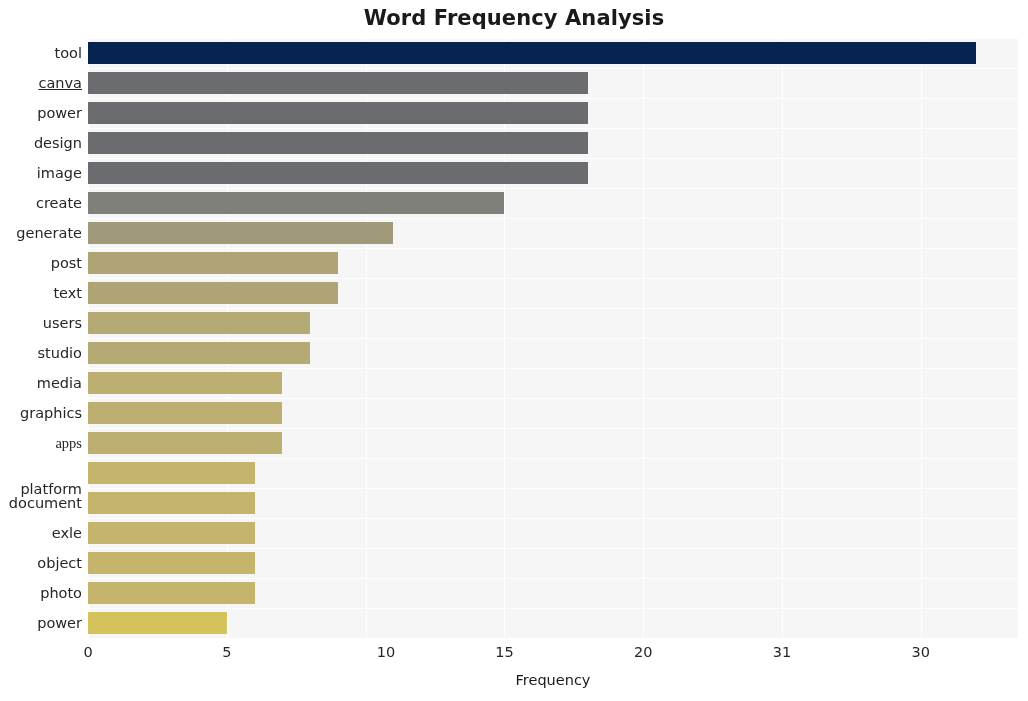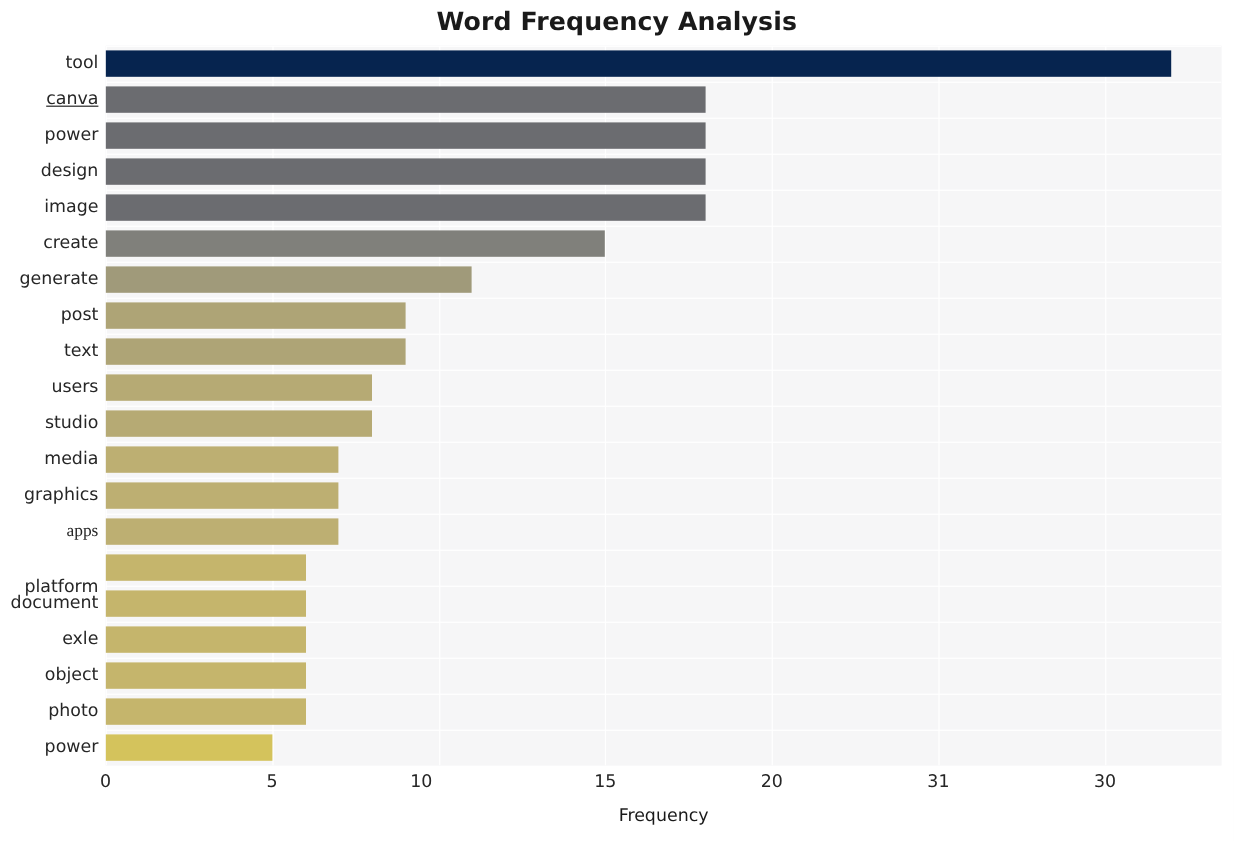--- a/index.html
+++ b/index.html
@@ -175,21 +175,21 @@
       <div class="y-label" style="top: 457px;">document</div>
       <div class="y-label" style="top: 487px;">exle</div>
       <div class="y-label" style="top: 517px;">object</div>
       <div class="y-label" style="top: 547px;">photo</div>
       <div class="y-label" style="top: 577px;">power</div>
     </div>
 
   <div id="x-labels">
       <div class="x-label" style="left: 88px;">0</div>
       <div class="x-label" style="left: 226.806px;">5</div>
-      <div class="x-label" style="left: 351px;">10</div>
+      <div class="x-label" style="left: 386px;">10</div>
       <div class="x-label" style="left: 504.418px;">15</div>
       <div class="x-label" style="left: 643.224px;">20</div>
       <div class="x-label" style="left: 782.03px;">31</div>
       <div class="x-label" style="left: 920.836px;">30</div>
     </div>
 
   <div id="x-axis-title">Frequency</div>
 
 </div>
 

